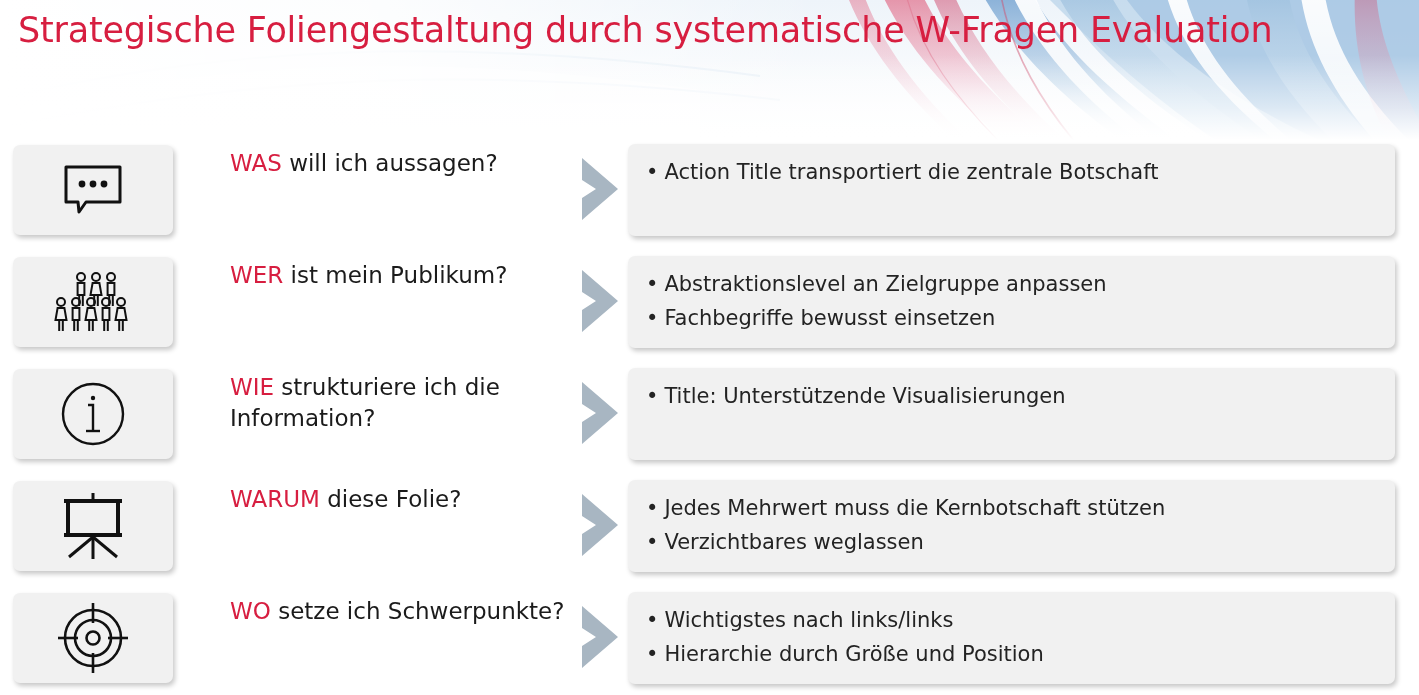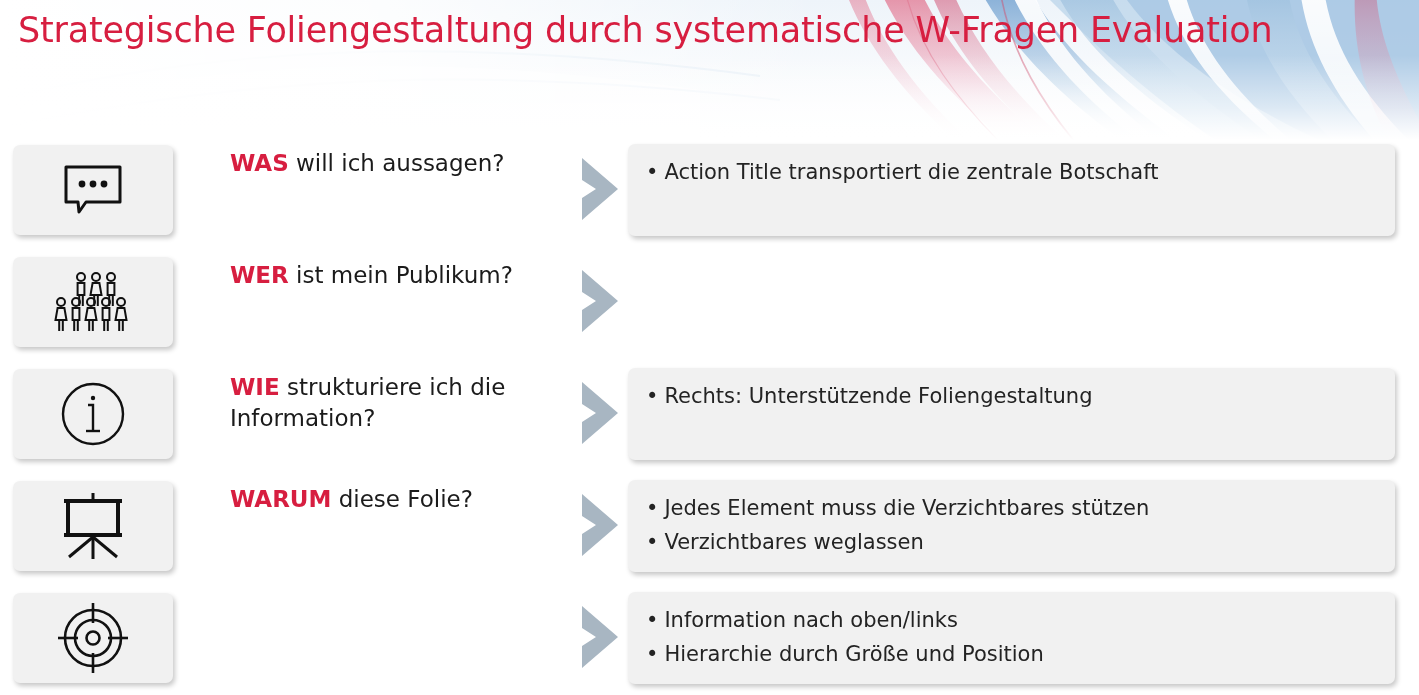--- a/index.html
+++ b/index.html
@@ -76,21 +76,21 @@
     position: absolute;
     left: 230px;
     top: 8px;
     width: 340px;
     font-size: 23px;
     line-height: 31px;
     color: #1b1b1b;
   }
   .question .kw {
     color: #d71e40;
-    font-weight: bold;
+    font-weight: normal;
   }
 
   
   .chevron {
     position: absolute;
     left: 578px;
     top: 14px;
     width: 52px;
     height: 70px;
   }
@@ -283,20 +283,24 @@
       </span>
     </div>
     <div class="question">
       <span class="kw">WER</span><span> ist mein Publikum?</span>
     </div>
     <div class="chevron">
       <svg width="52" height="70" viewBox="0 0 52 70">
         <path d="M4 4 L40 35 L4 66 L4 44 L18 35 L4 26 Z" fill="#a8b6c2"></path>
       </svg>
     </div>
+    <div class="panel">
+      <div class="bullet"><span class="dot">•</span><span>Abstraktionslevel an Zielgruppe anpassen</span></div>
+      <div class="bullet"><span class="dot">•</span><span>Fachbegriffe bewusst einsetzen</span></div>
+    </div>
   </div>
 
   <div class="row">
     <div class="icon-tile">
       <span>
         <svg width="70" height="70" viewBox="0 0 70 70">
           <circle cx="35" cy="35" r="30" fill="none" stroke="#111" stroke-width="2.4"></circle>
           <circle cx="35" cy="19" r="2.2" fill="#111"></circle>
           <path d="M30 26 H35 V52" fill="none" stroke="#111" stroke-width="2.4"></path>
           <path d="M28 52 H42" fill="none" stroke="#111" stroke-width="2.4"></path>
@@ -305,21 +309,21 @@
     </div>
     <div class="question">
       <span class="kw">WIE</span><span> strukturiere ich die Information?</span>
     </div>
     <div class="chevron">
       <svg width="52" height="70" viewBox="0 0 52 70">
         <path d="M4 4 L40 35 L4 66 L4 44 L18 35 L4 26 Z" fill="#a8b6c2"></path>
       </svg>
     </div>
     <div class="panel">
-      <div class="bullet"><span class="dot">•</span><span>Rechts: Unterstützende Foliengestaltung</span></div>
+      <div class="bullet"><span class="dot">•</span><span>Title: Unterstützende Visualisierungen</span></div>
     </div>
   </div>
 
   <div class="row">
     <div class="icon-tile">
       <span>
         <svg width="74" height="70" viewBox="0 0 74 70">
           <path d="M37 2 V10" stroke="#111" stroke-width="3"></path>
           <path d="M8 10 H66" stroke="#111" stroke-width="4"></path>
           <path d="M12 10 V44" stroke="#111" stroke-width="4"></path>
@@ -333,43 +337,46 @@
     </div>
     <div class="question">
       <span class="kw">WARUM</span><span> diese Folie?</span>
     </div>
     <div class="chevron">
       <svg width="52" height="70" viewBox="0 0 52 70">
         <path d="M4 4 L40 35 L4 66 L4 44 L18 35 L4 26 Z" fill="#a8b6c2"></path>
       </svg>
     </div>
     <div class="panel">
-      <div class="bullet"><span class="dot">•</span><span>Jedes Element muss die Verzichtbares stützen</span></div>
+      <div class="bullet"><span class="dot">•</span><span>Jedes Mehrwert muss die Kernbotschaft stützen</span></div>
       <div class="bullet"><span class="dot">•</span><span>Verzichtbares weglassen</span></div>
     </div>
   </div>
 
   <div class="row">
     <div class="icon-tile">
       <span>
         <svg width="74" height="74" viewBox="0 0 74 74">
           <circle cx="37" cy="37" r="28" fill="none" stroke="#111" stroke-width="2.6"></circle>
           <circle cx="37" cy="37" r="18" fill="none" stroke="#111" stroke-width="2.6"></circle>
           <circle cx="37" cy="37" r="6.5" fill="none" stroke="#111" stroke-width="2.6"></circle>
           <path d="M37 2 V22" stroke="#111" stroke-width="2.6"></path>
           <path d="M37 52 V72" stroke="#111" stroke-width="2.6"></path>
           <path d="M2 37 H22" stroke="#111" stroke-width="2.6"></path>
           <path d="M52 37 H72" stroke="#111" stroke-width="2.6"></path>
         </svg>
       </span>
     </div>
-    <div class="chevron">
-      <svg width="52" height="70" viewBox="0 0 52 70">
-        <path d="M4 4 L40 35 L4 66 L4 44 L18 35 L4 26 Z" fill="#a8b6c2"></path>
-      </svg>
-    </div>
-    <div class="panel">
-      <div class="bullet"><span class="dot">•</span><span>Information nach oben/links</span></div>
+    <div class="question">
+      <span class="kw">WO</span><span> setze ich Schwerpunkte?</span>
+    </div>
+    <div class="chevron">
+      <svg width="52" height="70" viewBox="0 0 52 70">
+        <path d="M4 4 L40 35 L4 66 L4 44 L18 35 L4 26 Z" fill="#a8b6c2"></path>
+      </svg>
+    </div>
+    <div class="panel">
+      <div class="bullet"><span class="dot">•</span><span>Wichtigstes nach links/links</span></div>
       <div class="bullet"><span class="dot">•</span><span>Hierarchie durch Größe und Position</span></div>
     </div>
   </div>
 
 </div>
 
 </body></html>

